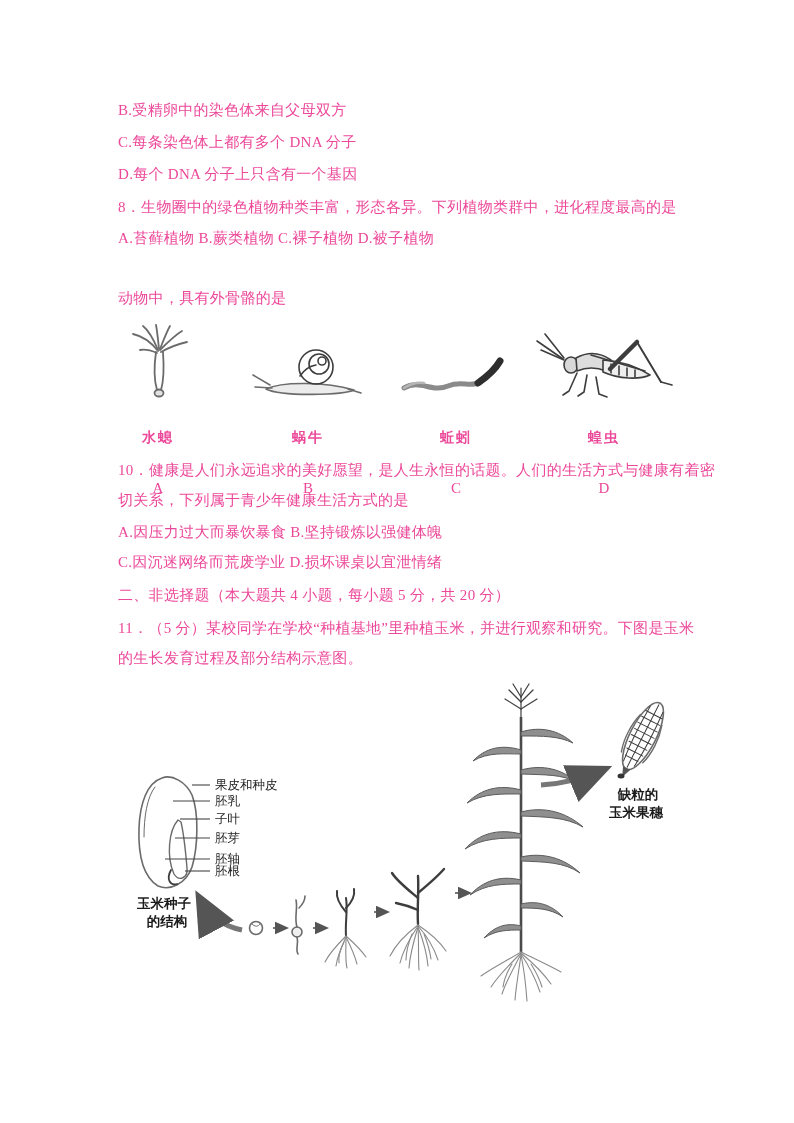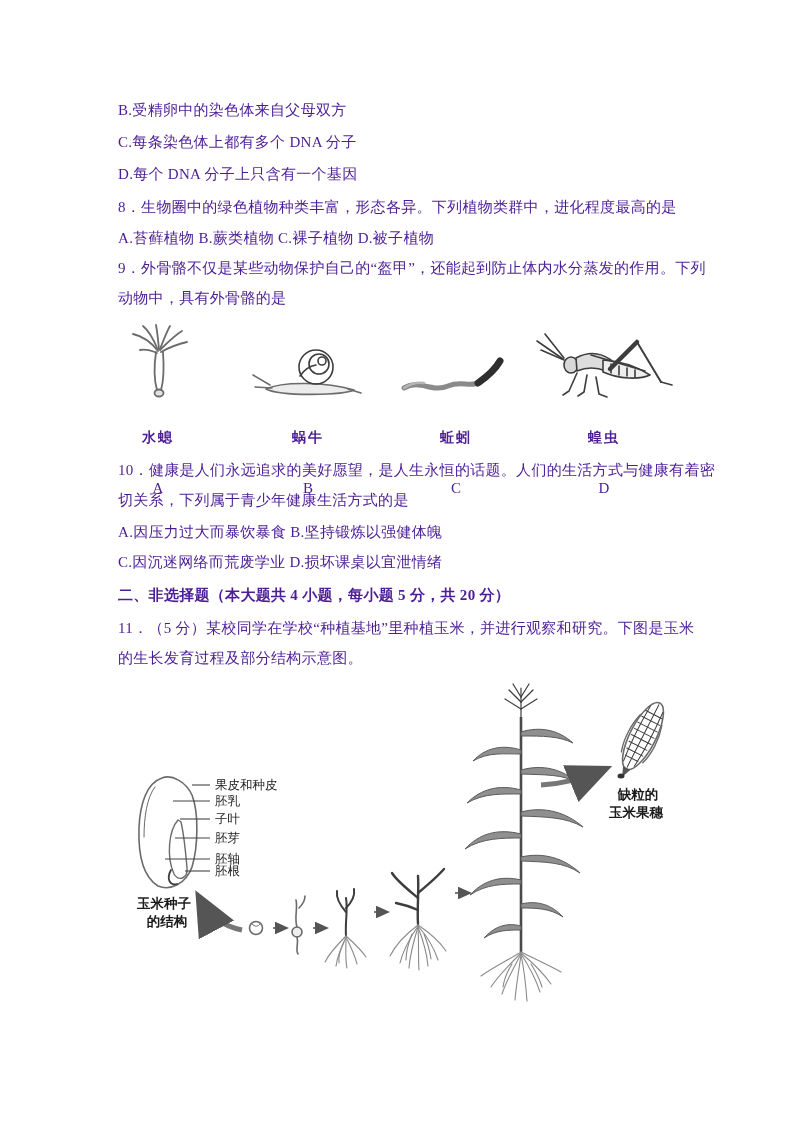--- a/index.html
+++ b/index.html
@@ -6,31 +6,31 @@
     margin: 0; padding: 0;
     width: 794px; height: 1123px;
     background: #ffffff;
     overflow: hidden;
   }
   #page {
     position: relative;
     width: 794px; height: 1123px;
     background: #ffffff;
     font-family: "Liberation Serif", "DejaVu Serif", serif;
-    color: #4c1d95;
+    color: #ec4899;
   }
   .line {
     position: absolute;
     left: 118px;
     white-space: nowrap;
     font-size: 15px;
     line-height: 22px;
     letter-spacing: 0.3px;
   }
-  .bold { font-weight: 700; }
+  .bold { font-weight: 400; }
 
   .figure {
     position: absolute;
     top: 322px;
     display: flex;
     flex-direction: column;
     align-items: center;
     gap: 24px;
   }
   .figure .sketch {
@@ -76,21 +76,20 @@
 
 <div id="page">
 
   <div class="line" style="top:99px">B.受精卵中的染色体来自父母双方</div>
   <div class="line" style="top:131px">C.每条染色体上都有多个 DNA 分子</div>
   <div class="line" style="top:163px">D.每个 DNA 分子上只含有一个基因</div>
 
   <div class="line" style="top:196px">8．生物圈中的绿色植物种类丰富，形态各异。下列植物类群中，进化程度最高的是</div>
   <div class="line" style="top:227px">A.苔藓植物 B.蕨类植物 C.裸子植物 D.被子植物</div>
 
-  <div class="line" style="top:257px">9．外骨骼不仅是某些动物保护自己的“盔甲”，还能起到防止体内水分蒸发的作用。下列</div>
   <div class="line" style="top:287px">动物中，具有外骨骼的是</div>
 
   <div class="figure" style="left:110px; width:96px;">
     <div class="sketch">
       <svg width="80" height="80" viewBox="0 0 80 80">
         <g class="sk" stroke-width="1.8">
           <path d="M38,30 C36,44 36,58 39,68"></path>
           <path d="M45,30 C46,44 46,58 43,68"></path>
           <ellipse cx="41" cy="71" rx="4.5" ry="3.5" fill="#e2e2e2"></ellipse>
           <path d="M40,29 C33,20 24,14 15,12"></path>

